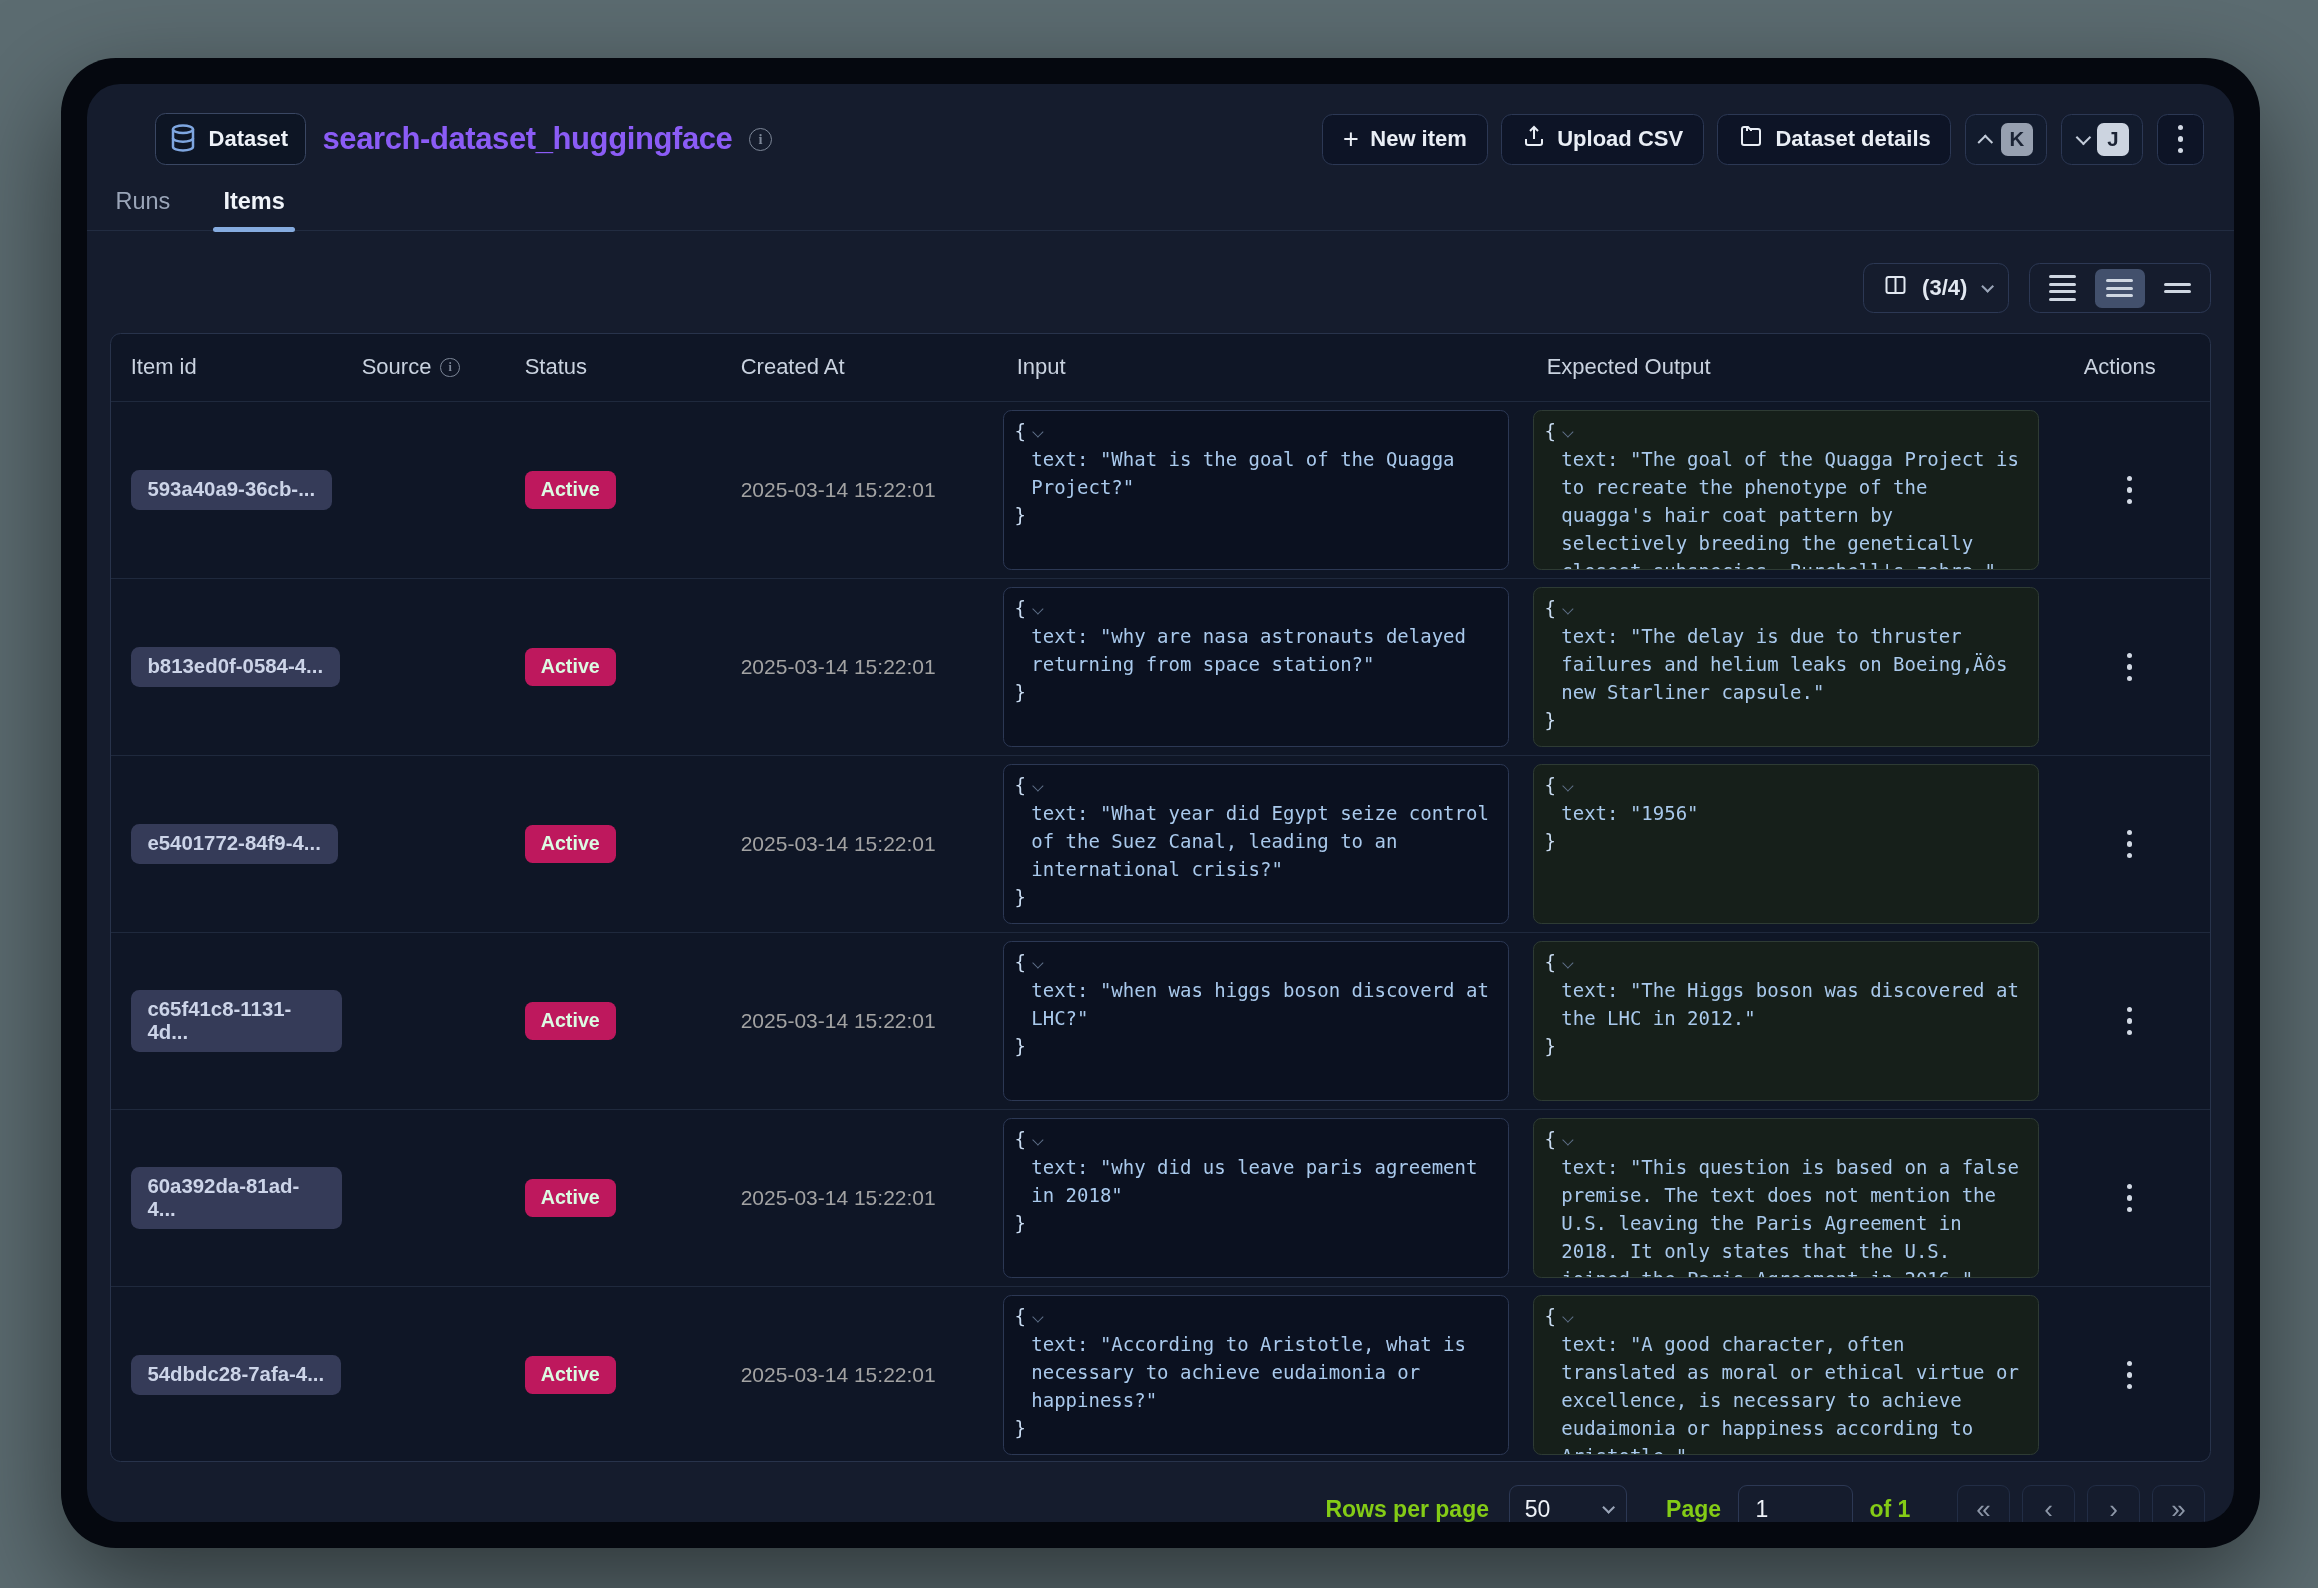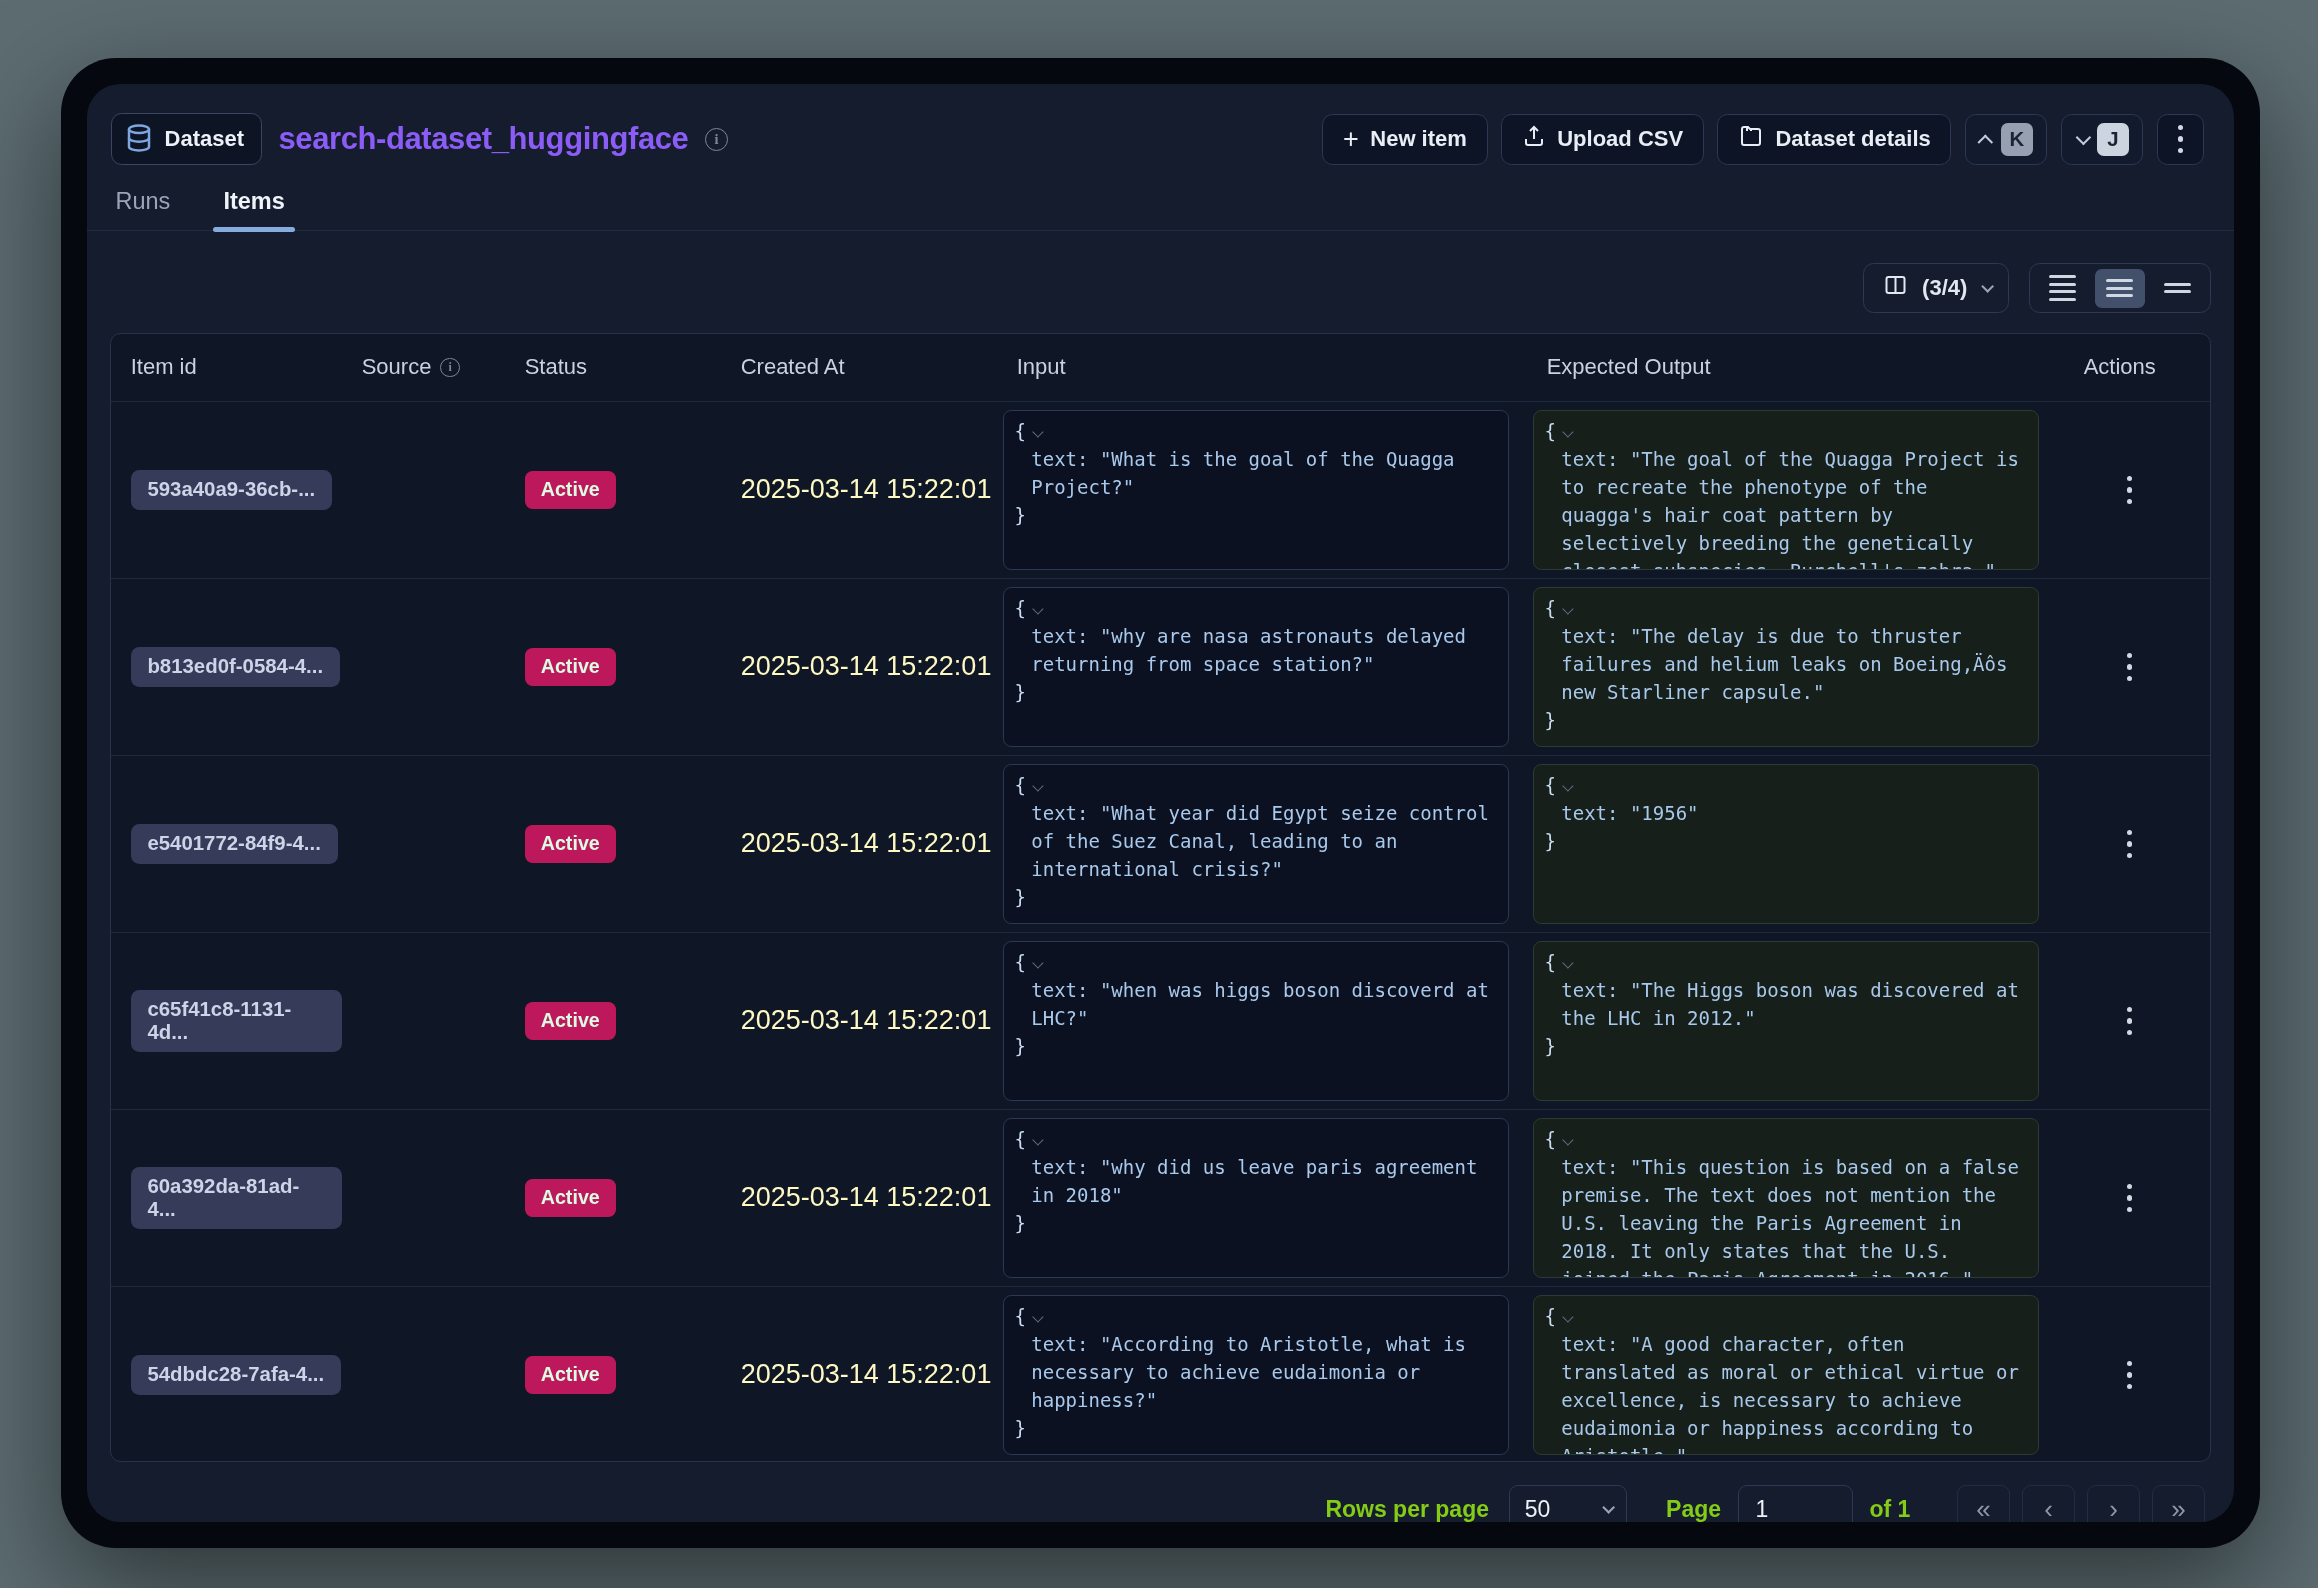--- a/index.html
+++ b/index.html
@@ -13,21 +13,21 @@
     background:#05080f; border-radius:55px; padding:26px;
     box-shadow:0 38px 106px rgba(0,0,0,0.5);
   }
   .app {
     width:100%; height:100%; background:#151c2d; border-radius:33px;
     display:flex; flex-direction:column; overflow:hidden;
   }
 
   
   .app-header { display:flex; align-items:center; justify-content:space-between; padding:29px 30px 0 24px; }
-  .header-left { display:flex; align-items:center; gap:16.7px; }
+  .header-left { display:flex; align-items:center; gap:16.7px;margin-left:44px; }
   .ds-badge {
     display:flex; align-items:center; gap:10.6px; border:1.5px solid #3a4763; background:#0d1524;
     border-radius:10.6px; padding:7.6px 16.7px 7.6px 12px;
   }
   .ds-badge .label { color:#eef2f8; font-size:22px; font-weight:700; }
   .page-title { color:#8b5cf6; font-size:31px; font-weight:700; letter-spacing:-0.4px; }
   .info-circ {
     display:inline-flex; align-items:center; justify-content:center;
     width:23px; height:23px; border:1.5px solid #7d8798; border-radius:50%;
     color:#7d8798; font-size:14.4px; font-weight:700; font-family:"Liberation Serif", serif;
@@ -85,21 +85,21 @@
     background:#0f1626; }
   .thead, .trow { display:grid; grid-template-columns:231px 163px 216px 276px 530px 537px 1fr; }
   .thead { height:67px; align-items:center; }
   .th { color:#c9d2df; font-size:22px; font-weight:500; display:flex; align-items:center; gap:9px; }
   .td, .th { padding-left:19.7px; }
   .trow { height:177px; align-items:center; border-top:1.5px solid #1f293d; }
   .pill { display:inline-block; background:#353b58; color:#ccd4e8; font-weight:700; font-size:20.4px;
     padding:8.3px 16.7px; border-radius:8.3px; cursor:pointer; }
   .badge-active { display:inline-block; background:#be185d; color:#dcfbe3; font-size:19.7px; font-weight:600;
     padding:7.6px 16px; border-radius:7.6px; }
-  .td-created { color:#fef9c3; font-size:27px; }
+  .td-created { color:#a3a3a3; font-size:21px; }
   .td-input, .td-exp { align-self:stretch; display:flex; align-items:center; padding-left:6px; }
 
   .jsonbox { width:506px; height:160px; border-radius:8.3px; padding:6px 12px 0 10.6px; overflow:hidden;
     font-family:"DejaVu Sans Mono", monospace; font-size:19px; line-height:28px; color:#a9c9ec; }
   .jsonbox.in { background:#0b1120; border:1.5px solid #2c3854; }
   .jsonbox.ex { background:#161f1a; border:1.5px solid #2e3b34; }
   .jline { color:#c9dcf2; }
   .jchev { display:inline-block; width:7.6px; height:7.6px; margin-left:6px;
     border-right:1.5px solid #5f7089; border-bottom:1.5px solid #5f7089; transform:rotate(45deg) translateY(-3px); }
   .jbody { padding-left:16.7px; white-space:pre-wrap; word-break:break-word; }

